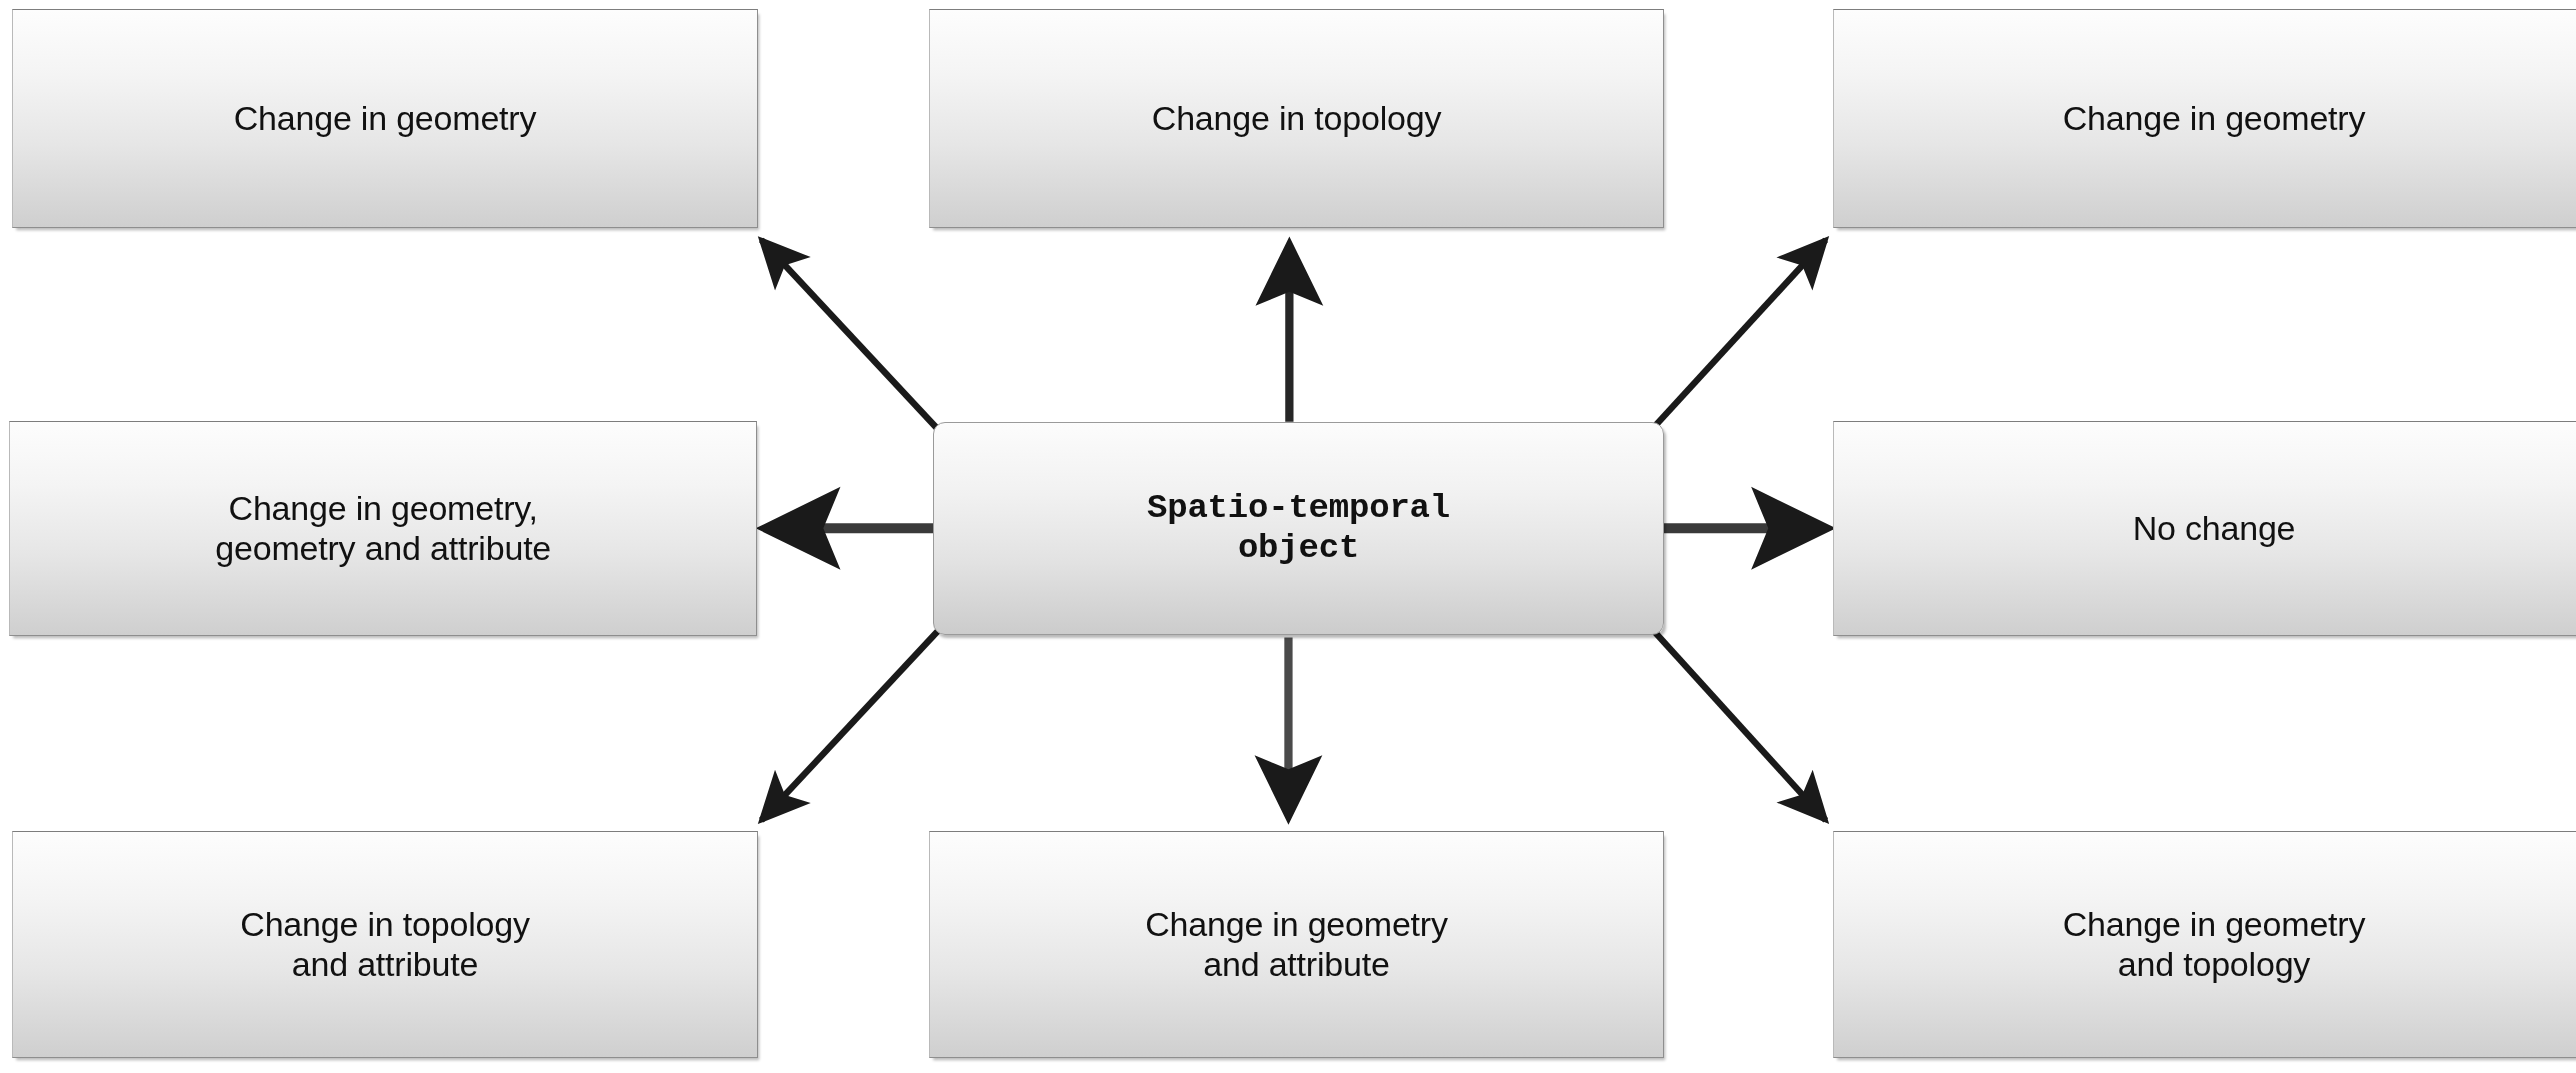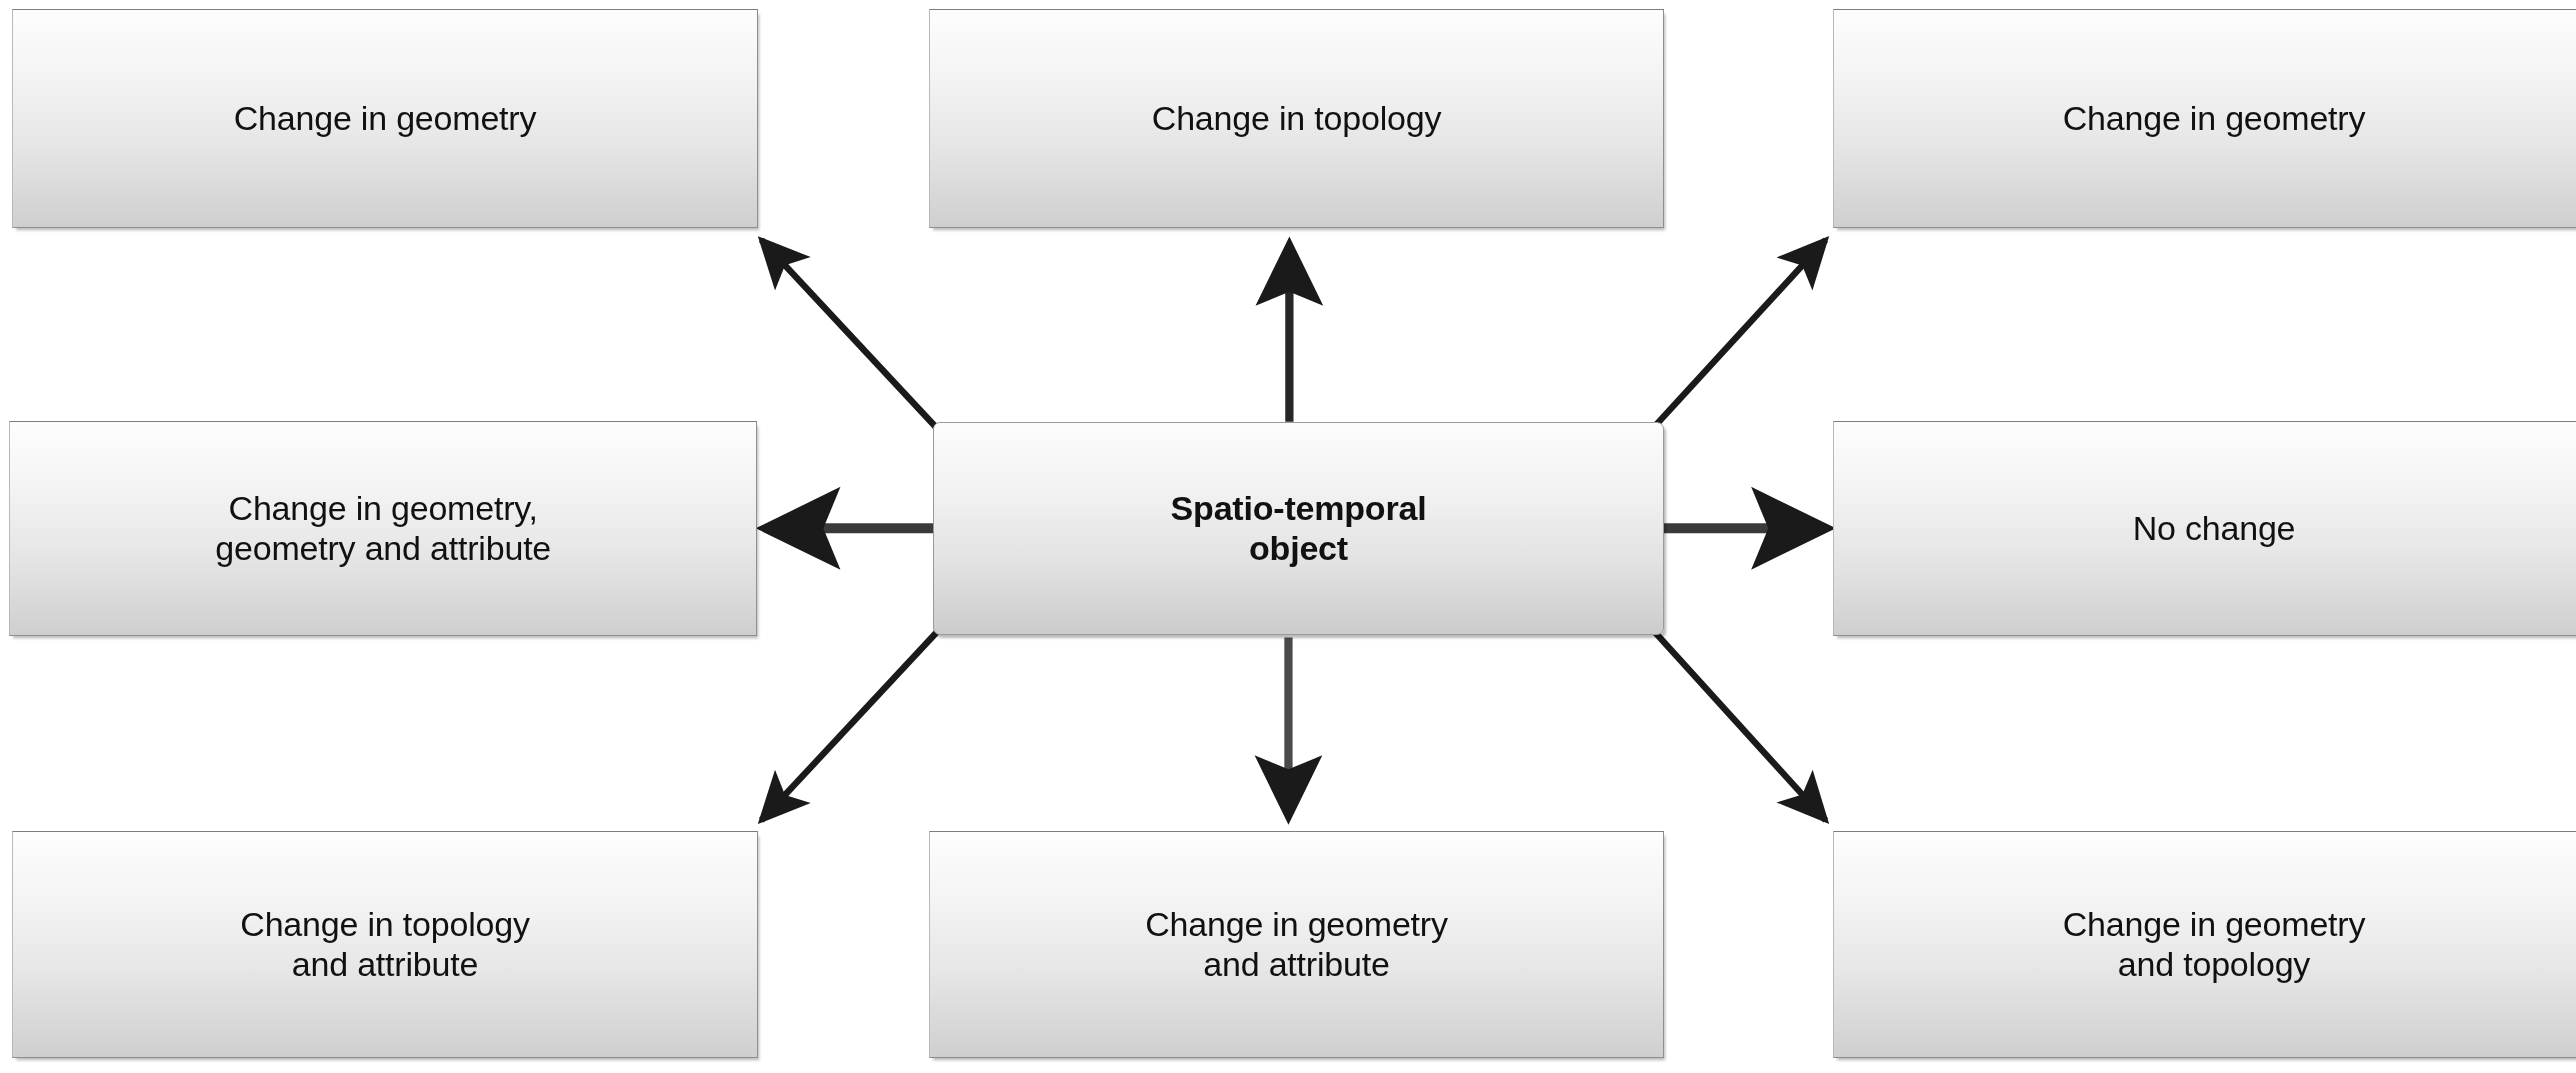--- a/index.html
+++ b/index.html
@@ -39,25 +39,26 @@
     line-height: 1.16;
     letter-spacing: -0.2px;
     z-index: 2;
   }
   .node .label {
     display: block;
     padding: 0 9.2px;
     white-space: pre-line;
   }
   .node.center {
-    border-radius: 7px;
+    border-radius: 12px;
     font-weight: bold;
     border: 1.8px solid #9a9a9a;
     background: linear-gradient(to bottom, #fcfcfc 0%, #f1f1f1 34%, #e2e2e2 66%, #cccccc 100%);
     z-index: 3;
+    font-family: Liberation Mono, monospace;
   }
 </style>
 </head>
 <body>
 
 <div id="stage">
 
   <svg id="edges" viewBox="0 0 2805 1169">
     <defs>
       <marker id="ah" markerWidth="9" markerHeight="9" refX="7.6" refY="4.5" orient="auto" markerUnits="strokeWidth">

